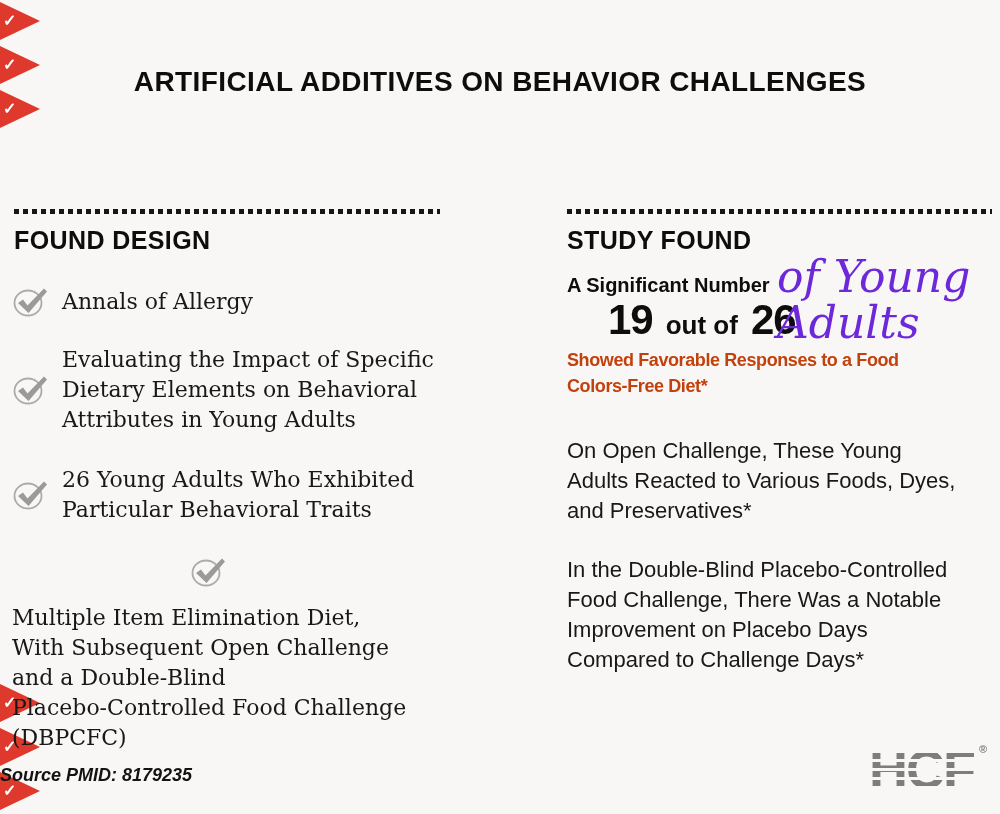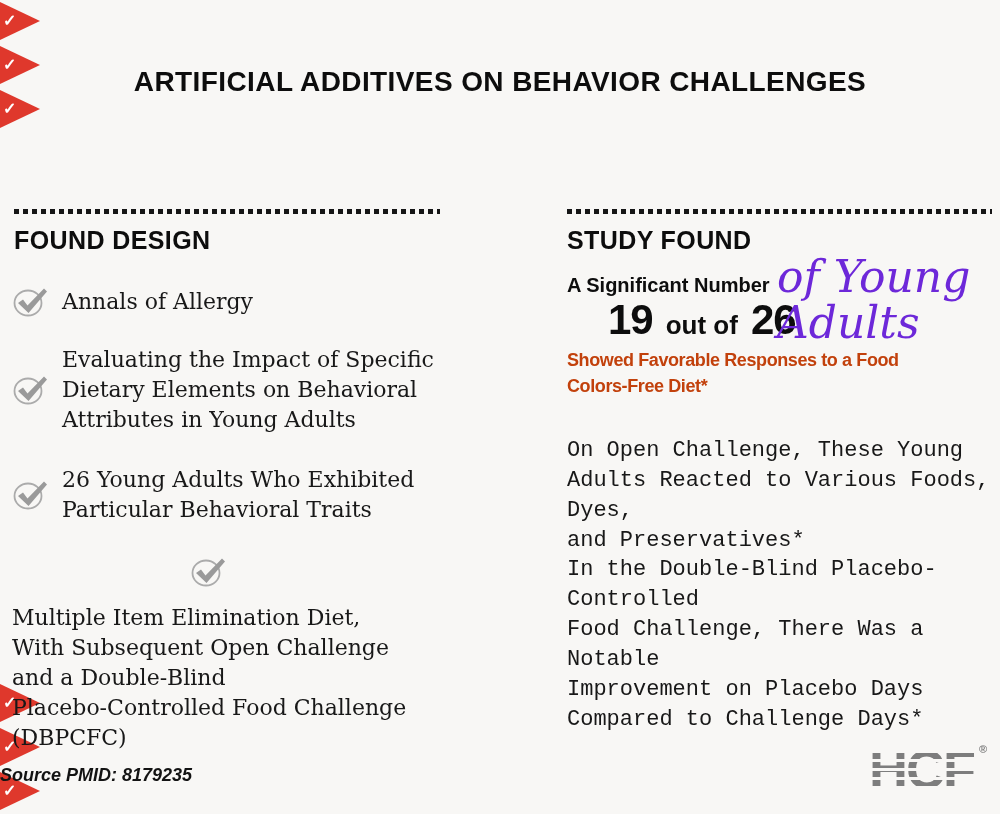--- a/index.html
+++ b/index.html
@@ -73,21 +73,21 @@
   }
   .stat-caption {
     position:absolute; left:567px; top:347px;
     font-weight:800; font-size:18px; line-height:26px; letter-spacing:-0.4px;
     white-space:pre-line; color:#c2410c;
   }
 
   
   .sf-para {
     position:absolute; left:567px;
-    font-family:Liberation Mono, monospace; font-size:22px; line-height:30px;
+    font-family:Liberation Sans, sans-serif; font-size:22px; line-height:30px;
     color:#181818; white-space:pre-line;
   }
   #para1 { top:436px; }
   #para2 { top:555px; }
 
   
   .source {
     position:absolute; left:0; right:0; top:765px; text-align:left;
     font-weight:bold; font-style:italic; font-size:18px; color:#131313;
   }

